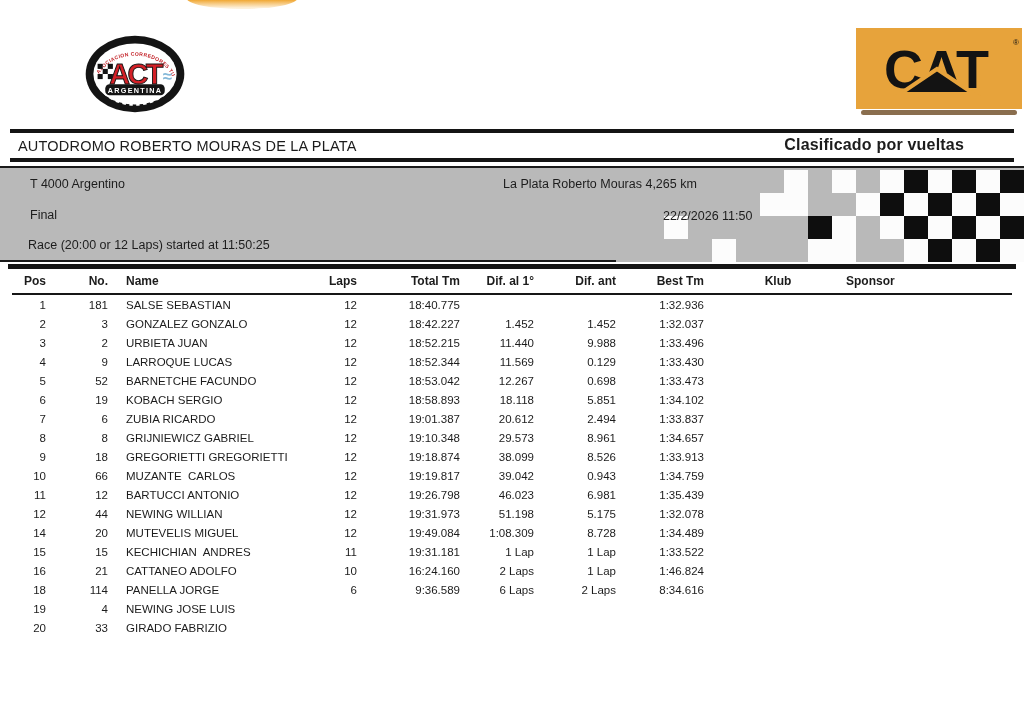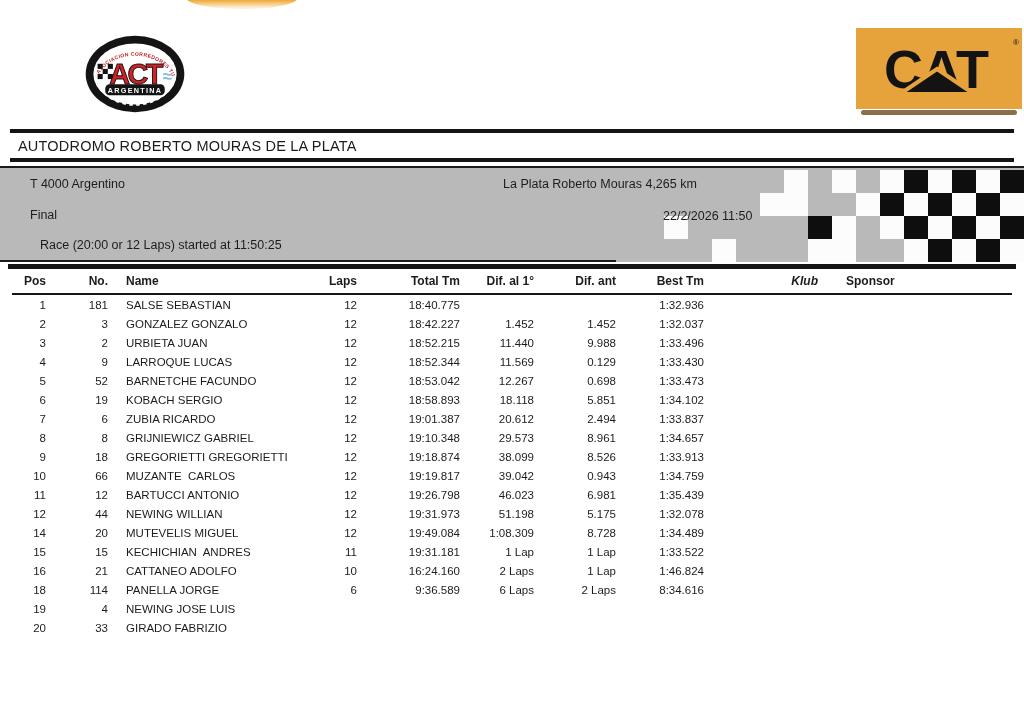--- a/index.html
+++ b/index.html
@@ -24,21 +24,21 @@
   .track-title{position:absolute;left:18px;top:138px;font-size:14.5px;letter-spacing:.2px;}
   .report-title{position:absolute;right:60px;top:136px;font-size:16px;font-weight:bold;letter-spacing:.2px;}
   
   .band{
     position:absolute;left:0;top:166px;width:1024px;height:96px;background:#b9b9b9;
     border-top:2px solid #1a1a1a;border-bottom:2px solid #1a1a1a;box-sizing:border-box;
   }
   .band-text{position:absolute;font-size:12.5px;color:#1d1d1d;z-index:3;white-space:pre;}
   .bt-series{left:30px;top:9px;}
   .bt-session{left:30px;top:40px;}
-  .bt-race{left:40px;top:70px;}
+  .bt-race{left:28px;top:70px;}
   .bt-track{left:503px;top:9px;}
   .bt-datetime{left:663px;top:41px;}
   .flag-pattern{
     position:absolute;left:616px;top:2px;z-index:1;
     display:grid;grid-template-columns:repeat(17,24px);grid-auto-rows:23px;
   }
   .fcell{width:24px;height:23px;}
   .fb{background:#0e0e0e;}
   .fw{background:#fcfcfc;}
   .fg{background:#b9b9b9;}
@@ -53,21 +53,21 @@
   }
   table.results td{height:19px;padding:0;white-space:pre;overflow:hidden;font-size:11.5px;}
   .c-pos  {text-align:right;padding-right:2px !important;}
   .c-no   {text-align:right;padding-right:2px !important;}
   .c-name {text-align:left;  padding-left:16px !important;}
   .c-laps {text-align:right;padding-right:5px !important;}
   .c-total{text-align:right;padding-right:2px !important;}
   .c-dif1 {text-align:right;padding-right:4px !important;}
   .c-dant {text-align:right;padding-right:4px !important;}
   .c-best {text-align:right;padding-right:4px !important;}
-  .c-klub {text-align:right;  padding-left:30px !important;font-style:italic;}
+  .c-klub {text-align:center;  padding-left:30px !important;}
   .c-spon {text-align:left;  padding-left:28px !important;}
 </style>
 </head>
 <body>
 
 <div id="page">
 
   <div class="top-arc"></div>
 
   <div class="act-logo">
@@ -101,20 +101,21 @@
       <rect x="0" y="0" width="166" height="81" fill="#e7a33b"></rect>
       <text x="80" y="60" text-anchor="middle" font-size="54" font-weight="bold" letter-spacing="-1" fill="#131313">CAT</text>
       <polygon points="44,66 81,41 118,66" fill="#131313" stroke="#e7a33b" stroke-width="4"></polygon>
       <text x="157" y="17" font-size="8" fill="#131313">®</text>
     </svg>
   </div>
   <div class="cat-shadow"></div>
 
   <div class="rule rule-1"></div>
   <div class="track-title">AUTODROMO ROBERTO MOURAS DE LA PLATA</div>
+  <div class="report-title">Clasificado por vueltas</div>
   <div class="rule rule-2"></div>
 
   <div class="band">
     <div class="flag-pattern">
         <div class="fcell fg"></div>
         <div class="fcell fg"></div>
         <div class="fcell fg"></div>
         <div class="fcell fg"></div>
         <div class="fcell fg"></div>
         <div class="fcell fg"></div>

